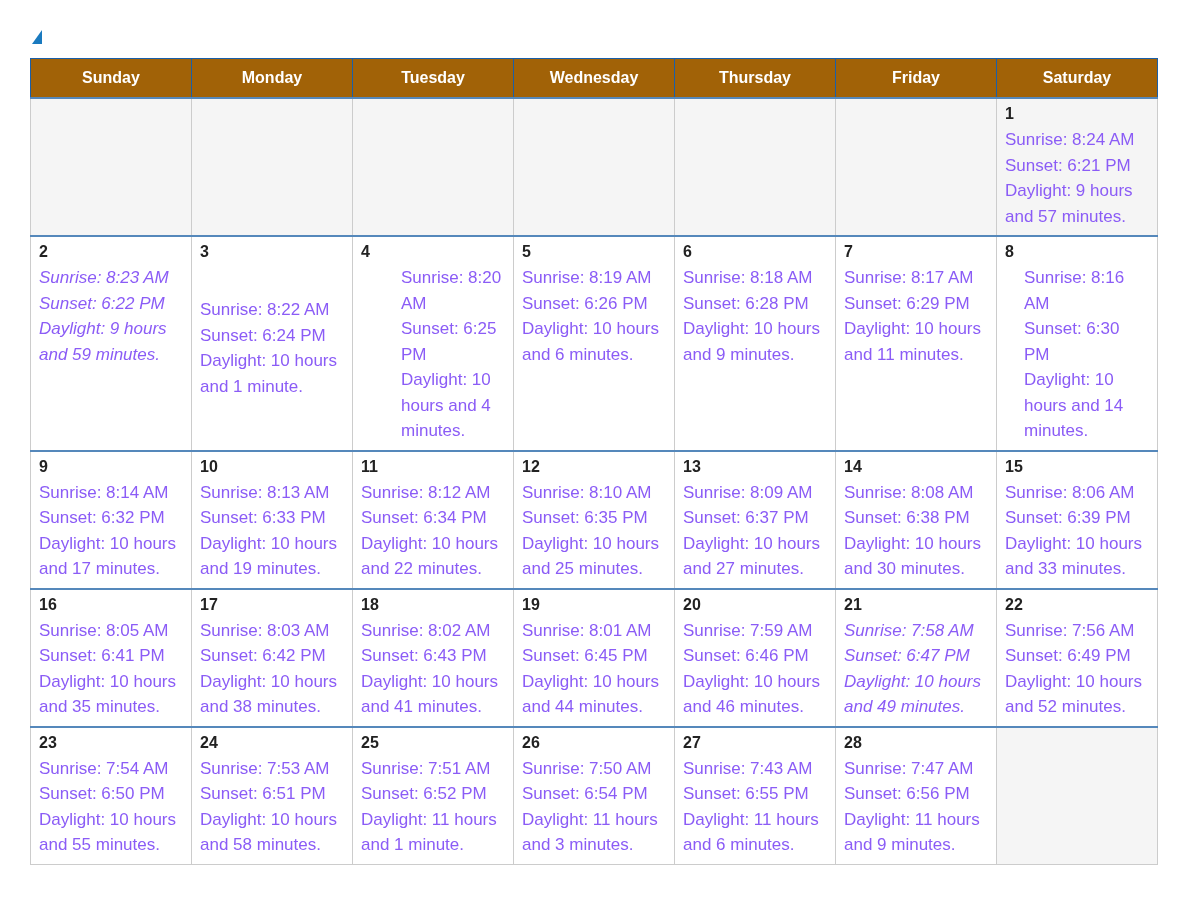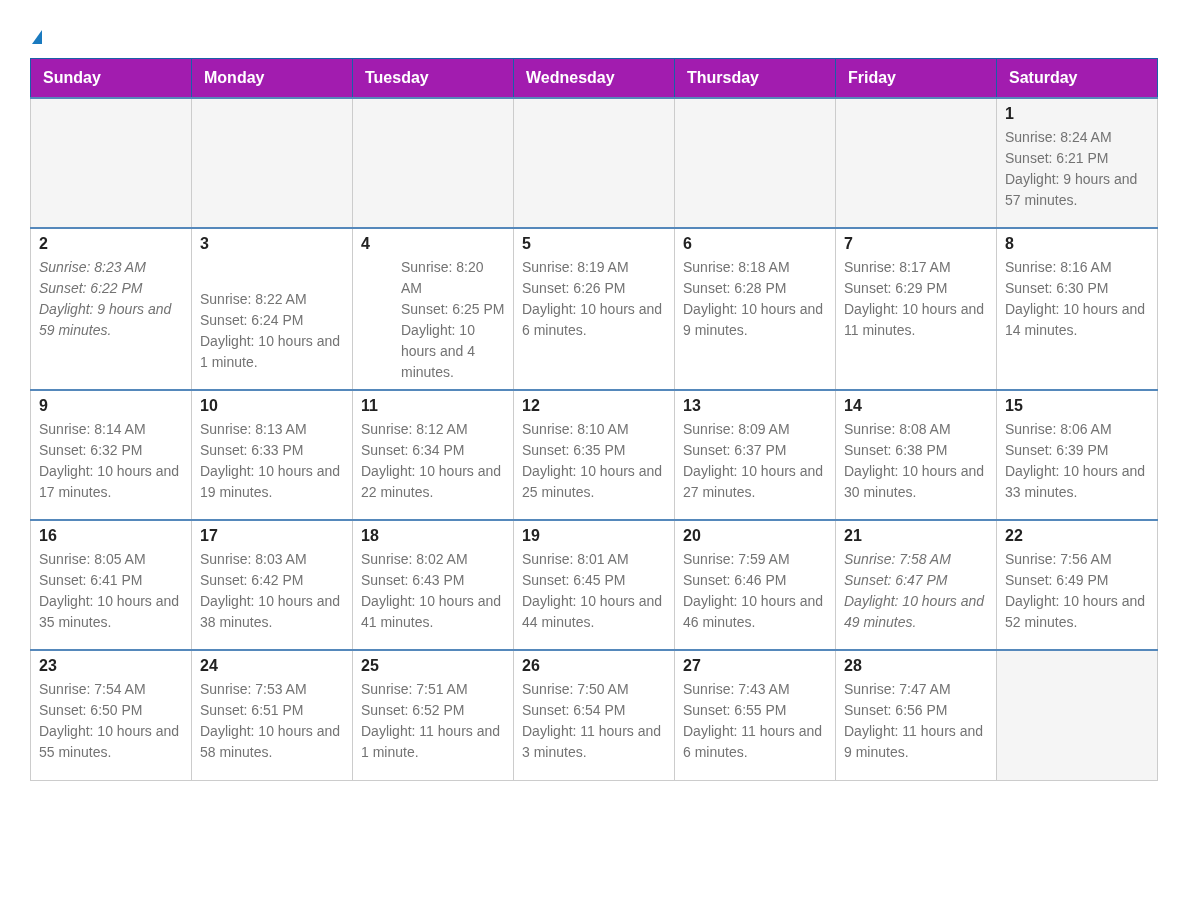--- a/index.html
+++ b/index.html
@@ -58,47 +58,47 @@
       font-size: 20px;
       color: #555;
       margin-top: 4px;
     }
     table {
       width: 100%;
       border-collapse: collapse;
       margin-top: 10px;
     }
     thead tr th {
-      background-color: #a21caf;
+      background-color: #a16207;
       color: #fff;
       font-size: 16px;
       font-weight: bold;
       padding: 10px 12px;
-      text-align: left;
+      text-align: center;
       border: 1px solid #1a5fa8;
     }
     tbody tr td {
       border: 1px solid #ccc;
       vertical-align: top;
       padding: 6px 8px;
       font-size: 13px;
       color: #222;
       width: 14.28%;
       min-height: 110px;
       height: 130px;
     }
     .day-number {
       font-size: 16px;
       font-weight: bold;
       display: block;
       margin-bottom: 4px;
     }
     .day-info {
-      font-size: 14px;
-      color: #737373;
+      font-size: 17px;
+      color: #8b5cf6;
       line-height: 1.5;
     }
     tbody tr:first-child td {
       background-color: #f5f5f5;
     }
     tbody tr td.empty {
       background-color: #f5f5f5;
     }
     
     tbody tr td {
@@ -182,21 +182,21 @@
 Daylight: 10 hours and 9 minutes.</div>
         </td>
         <td>
           <span class="day-number">7</span>
           <div class="day-info" style="white-space: pre-line;">Sunrise: 8:17 AM
 Sunset: 6:29 PM
 Daylight: 10 hours and 11 minutes.</div>
         </td>
         <td>
           <span class="day-number">8</span>
-          <div class="day-info" style="white-space: pre-line;">Sunrise: 8:16 AM
+          <div class="day-info" style="white-space: pre-line; margin-left: 19px;">Sunrise: 8:16 AM
 Sunset: 6:30 PM
 Daylight: 10 hours and 14 minutes.</div>
         </td>
       </tr>
       <tr>
         <td>
           <span class="day-number">9</span>
           <div class="day-info" style="white-space: pre-line;">Sunrise: 8:14 AM
 Sunset: 6:32 PM
 Daylight: 10 hours and 17 minutes.</div>

